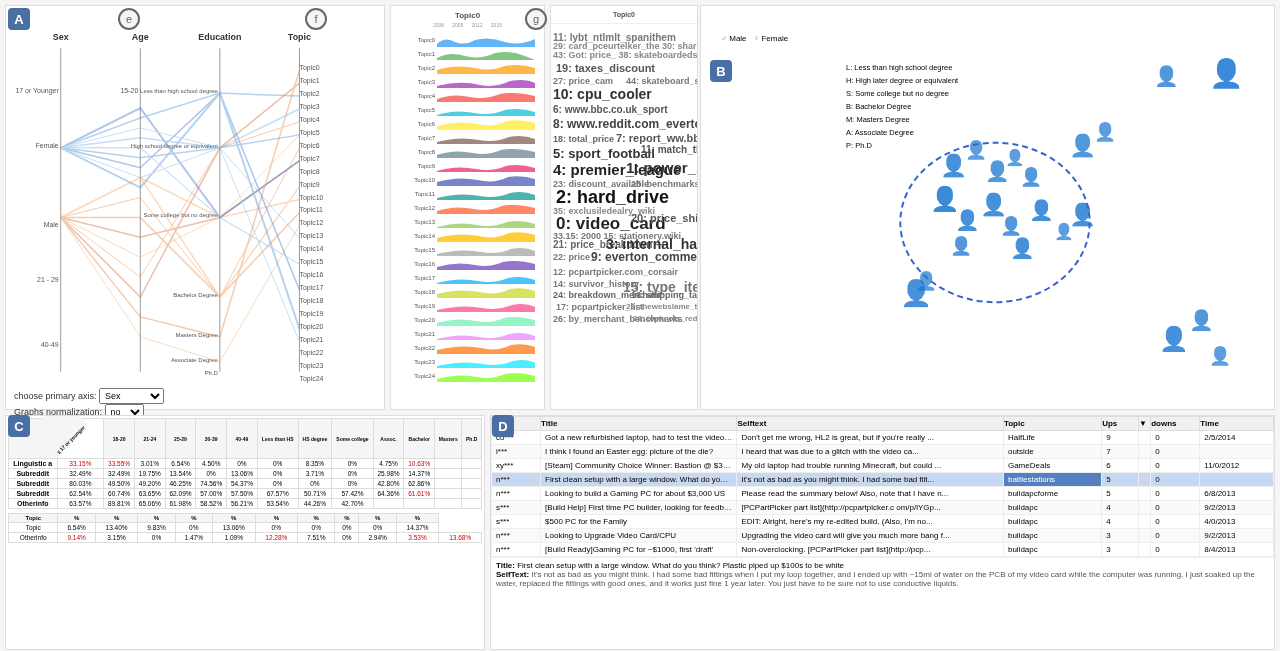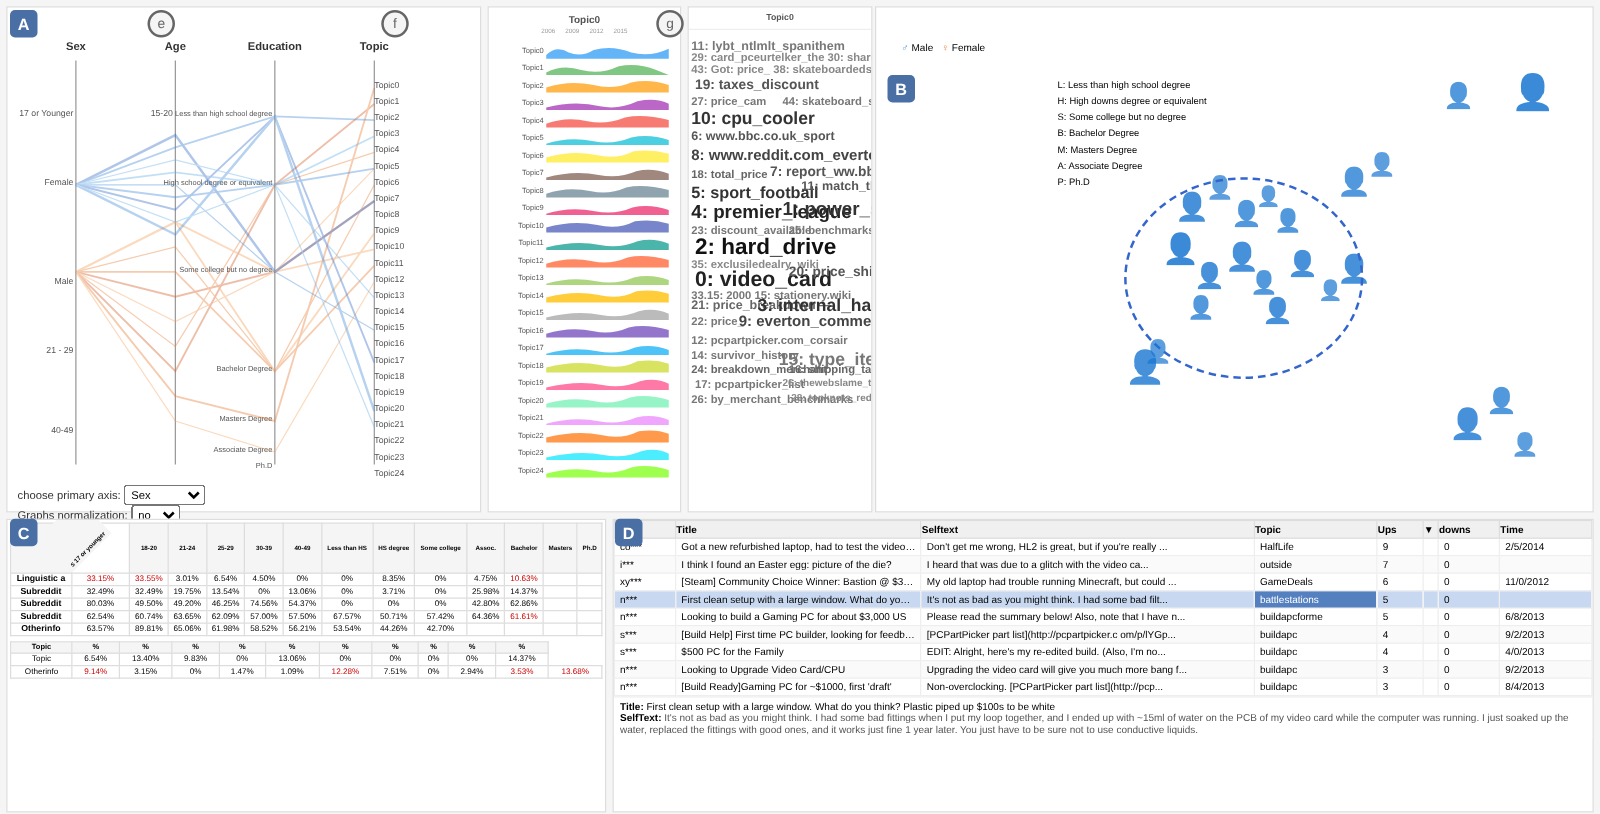--- a/index.html
+++ b/index.html
@@ -490,21 +490,21 @@
 <div id="panel-b">
 
   <div style="position:absolute;top:28px;left:20px;font-size:8px;">
     <span style="color:#4a90d9;">♂</span> Male &nbsp;
     <span style="color:#e8803a;">♀</span> Female
   </div>
 
 
   <div style="position:absolute;top:28px;left:145px;font-size:7.5px;line-height:13px;margin-top:27px;">
     <div>L: Less than high school degree</div>
-    <div>H: High downs degree or equivalent</div>
+    <div>H: High later degree or equivalent</div>
     <div>S: Some college but no degree</div>
     <div>B: Bachelor Degree</div>
     <div>M: Masters Degree</div>
     <div>A: Associate Degree</div>
     <div>P: Ph.D</div>
   </div>
 
   <svg style="position:absolute;top:0;left:0;width:100%;height:100%;" viewBox="0 0 575 400">
 
     <text x="510" y="75" font-size="28" fill="#e8803a" opacity="0.85">👤</text>

